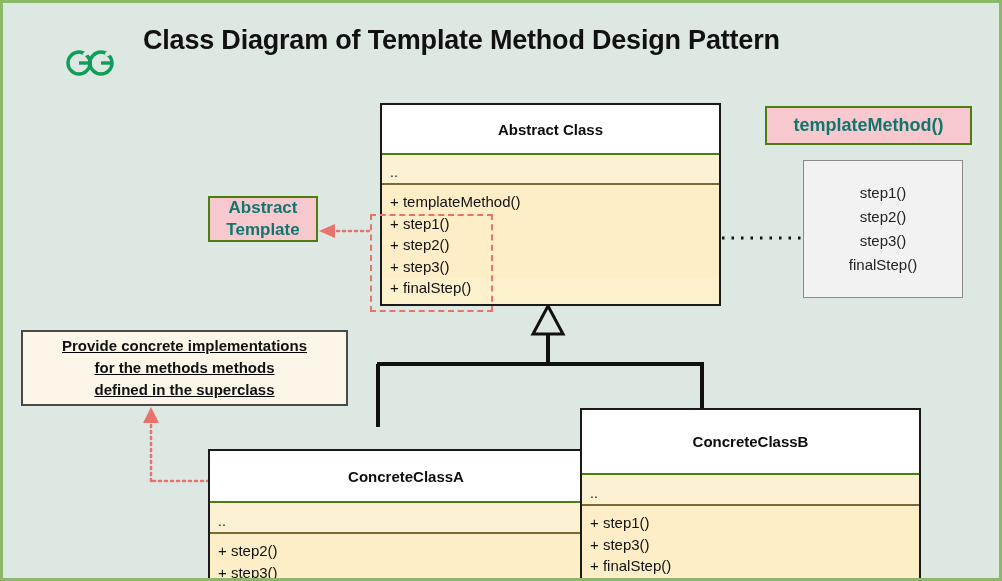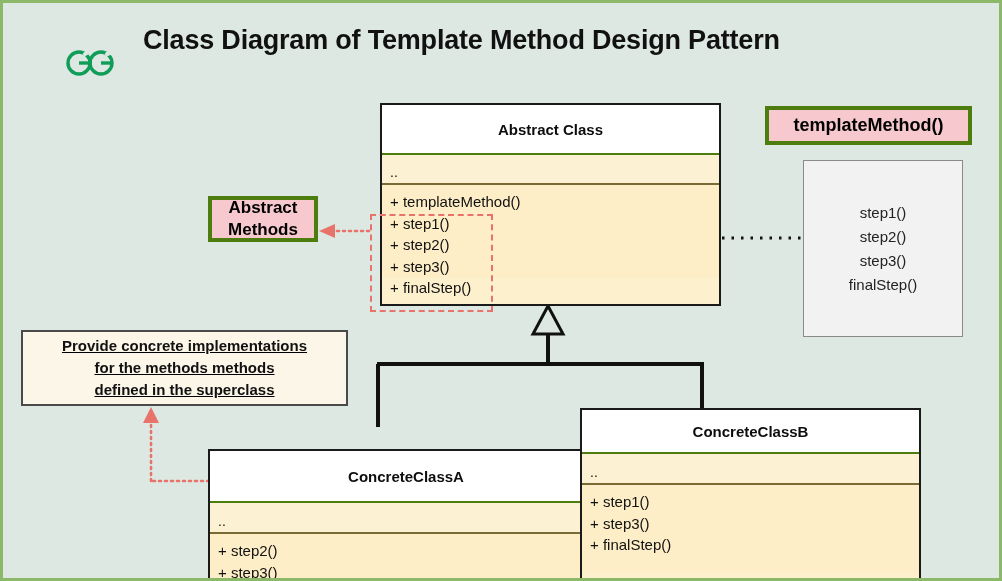--- a/index.html
+++ b/index.html
@@ -84,50 +84,50 @@
   #abstract-class .uml-name  { height: 50px; }
   #abstract-class .uml-attrs { height: 30px; }
   #abstract-class .uml-ops   { height: 93px; }
 
   #concrete-a { left: 205px; top: 446px; width: 396px; height: 156px; }
   #concrete-a .uml-name  { height: 52px; }
   #concrete-a .uml-attrs { height: 31px; }
   #concrete-a .uml-ops   { height: 69px; }
 
   #concrete-b { left: 577px; top: 405px; width: 341px; height: 173px; }
-  #concrete-b .uml-name  { height: 44px; }
+  #concrete-b .uml-name  { height: 65px; }
   #concrete-b .uml-attrs { height: 31px; }
   #concrete-b .uml-ops   { height: 88px; }
 
   
   .pink-badge {
     position: absolute;
     background: #f7c9cf;
-    border: 4px solid #4d7c0f;
+    border: 2px solid #4d7c0f;
     box-sizing: border-box;
     display: flex;
     align-items: center;
     justify-content: center;
     text-align: center;
     font-weight: bold;
-    color: #000000;
+    color: #0f766e;
   }
   #abstract-methods-badge {
     left: 205px; top: 193px; width: 110px; height: 46px;
     font-size: 17px; line-height: 22px;
   }
   #template-method-badge {
     left: 762px; top: 103px; width: 207px; height: 39px;
     font-size: 18px;
   }
 
   
   #steps-panel {
     position: absolute;
-    left: 800px; top: 157px; width: 160px; height: 177px;
+    left: 800px; top: 157px; width: 160px; height: 138px;
     background: #f2f2f2;
     border: 1px solid #8a8a8a;
     box-sizing: border-box;
     display: flex;
     flex-direction: column;
     align-items: center;
     justify-content: center;
   }
   #steps-panel .step-line {
     font-size: 15px;
@@ -228,21 +228,21 @@
       <div class="uml-op">+ step3()</div>
       <div class="uml-op">+ finalStep()</div>
     </div>
   </div>
 
   <div id="abstract-methods-highlight"></div>
 
   <div class="pink-badge" id="abstract-methods-badge">
     <div>
       <div>Abstract</div>
-      <div>Methods</div>
+      <div>Template</div>
     </div>
   </div>
 
   <div class="pink-badge" id="template-method-badge">templateMethod()</div>
 
   <div id="steps-panel">
     <div class="step-line">step1()</div>
     <div class="step-line">step2()</div>
     <div class="step-line">step3()</div>
     <div class="step-line">finalStep()</div>

